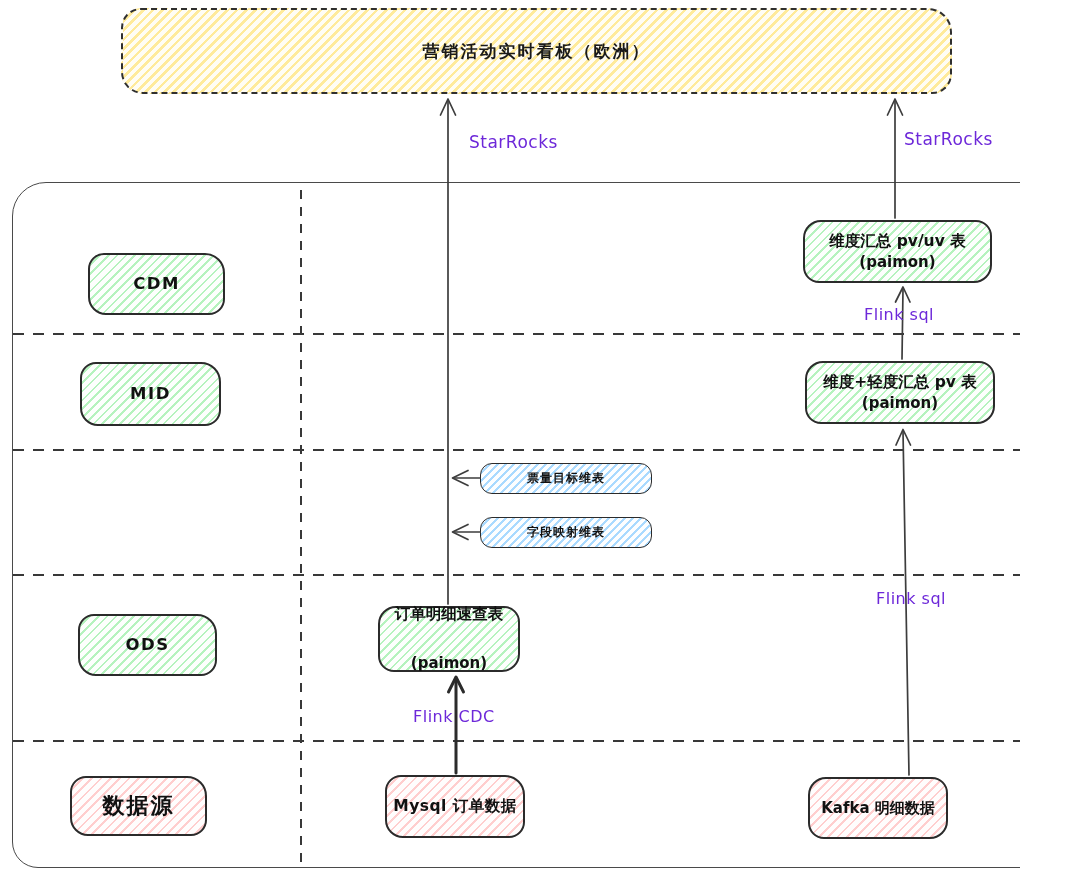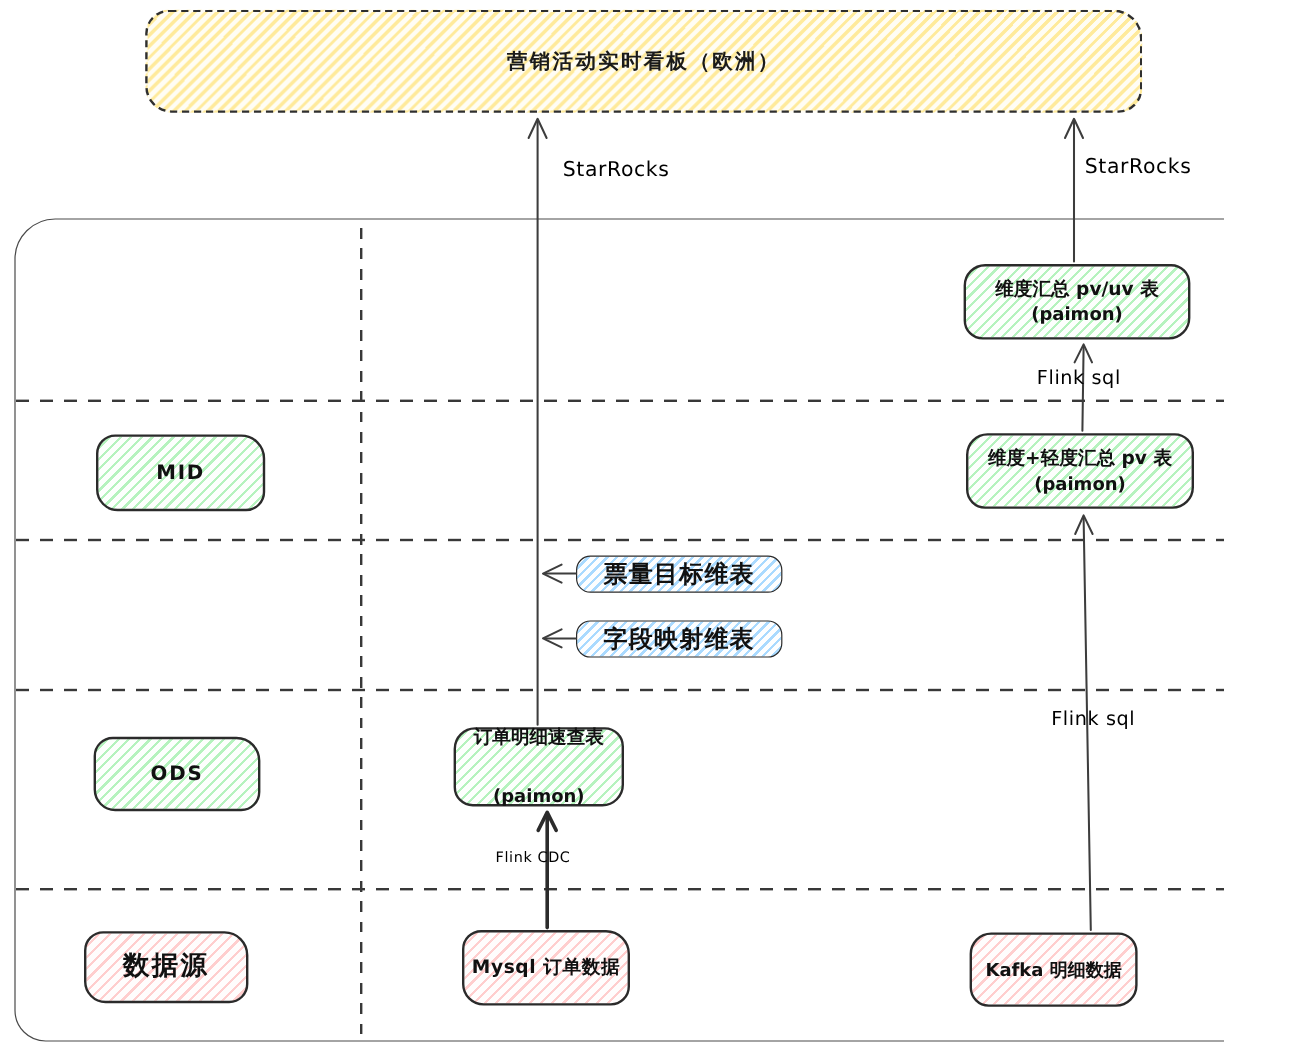--- a/index.html
+++ b/index.html
@@ -52,53 +52,56 @@
 
   .n-orderlookup{left:378px;top:606px;width:142px;height:66px;border-radius:18px 16px 18px 16px;gap:28px;}
   .n-mysql{left:385px;top:775px;width:140px;height:63px;border-radius:16px 20px 16px 18px;border-width:2.4px;}
   .n-mysql .t1{letter-spacing:.5px;}
   .n-kafka{left:808px;top:777px;width:140px;height:62px;border-radius:18px 16px 18px 16px;border-width:2.4px;}
   .n-kafka .t1{font-size:15px;}
   .n-pvuv {left:803px;top:220px;width:189px;height:63px;border-radius:18px 16px 18px 16px;}
   .n-pvlt {left:805px;top:361px;width:190px;height:63px;border-radius:18px 16px 18px 16px;}
 
   .dimtable{height:31px;width:172px;border-radius:12px;border-width:1.9px;}
-  .dimtable .t1{font-size:20px;letter-spacing:1px;}
+  .dimtable .t1{font-size:12px;letter-spacing:1px;}
   .n-ticket{left:480px;top:463px;}
   .n-fieldmap{left:480px;top:517px;}
 
   
   svg.arrows{position:absolute;left:0;top:0;width:1080px;height:875px;pointer-events:none;}
   .ar{stroke:#3d3d3d;stroke-width:1.7;fill:none;stroke-linecap:round;stroke-linejoin:round;}
   .ar.thick{stroke:#2b2b2b;stroke-width:3;}
 
   
-  .edge-label{position:absolute;font-size:17px;color:#000000;letter-spacing:.5px;white-space:nowrap;}
+  .edge-label{position:absolute;font-size:17px;color:#6d28d9;letter-spacing:.5px;white-space:nowrap;}
   .el-sr-left {left:469px;top:132px;}
   .el-sr-right{left:904px;top:129px;}
   .el-fsql-up {left:864px;top:305px;font-size:16px;}
   .el-fsql-low{left:876px;top:589px;font-size:16px;}
-  .el-fcdc    {left:413px;top:707px;font-size:12px;}
+  .el-fcdc    {left:413px;top:707px;font-size:16px;}
 </style>
 </head>
 <body>
 
 <div id="canvas">
 
   <div class="dashboard hatch-yellow">
     <span class="lbl">营销活动实时看板（欧洲）</span>
   </div>
 
   <div class="container"></div>
   <div class="hdash hd1"></div>
   <div class="hdash hd2"></div>
   <div class="hdash hd3"></div>
   <div class="hdash hd4"></div>
   <div class="vdash"></div>
 
+  <div class="node layerbox hatch-green n-cdm">
+    <span class="t1">CDM</span>
+  </div>
   <div class="node layerbox hatch-green n-mid">
     <span class="t1">MID</span>
   </div>
   <div class="node layerbox hatch-green n-ods">
     <span class="t1">ODS</span>
   </div>
   <div class="node layerbox hatch-red n-src">
     <span class="t1">数据源</span>
   </div>
 

